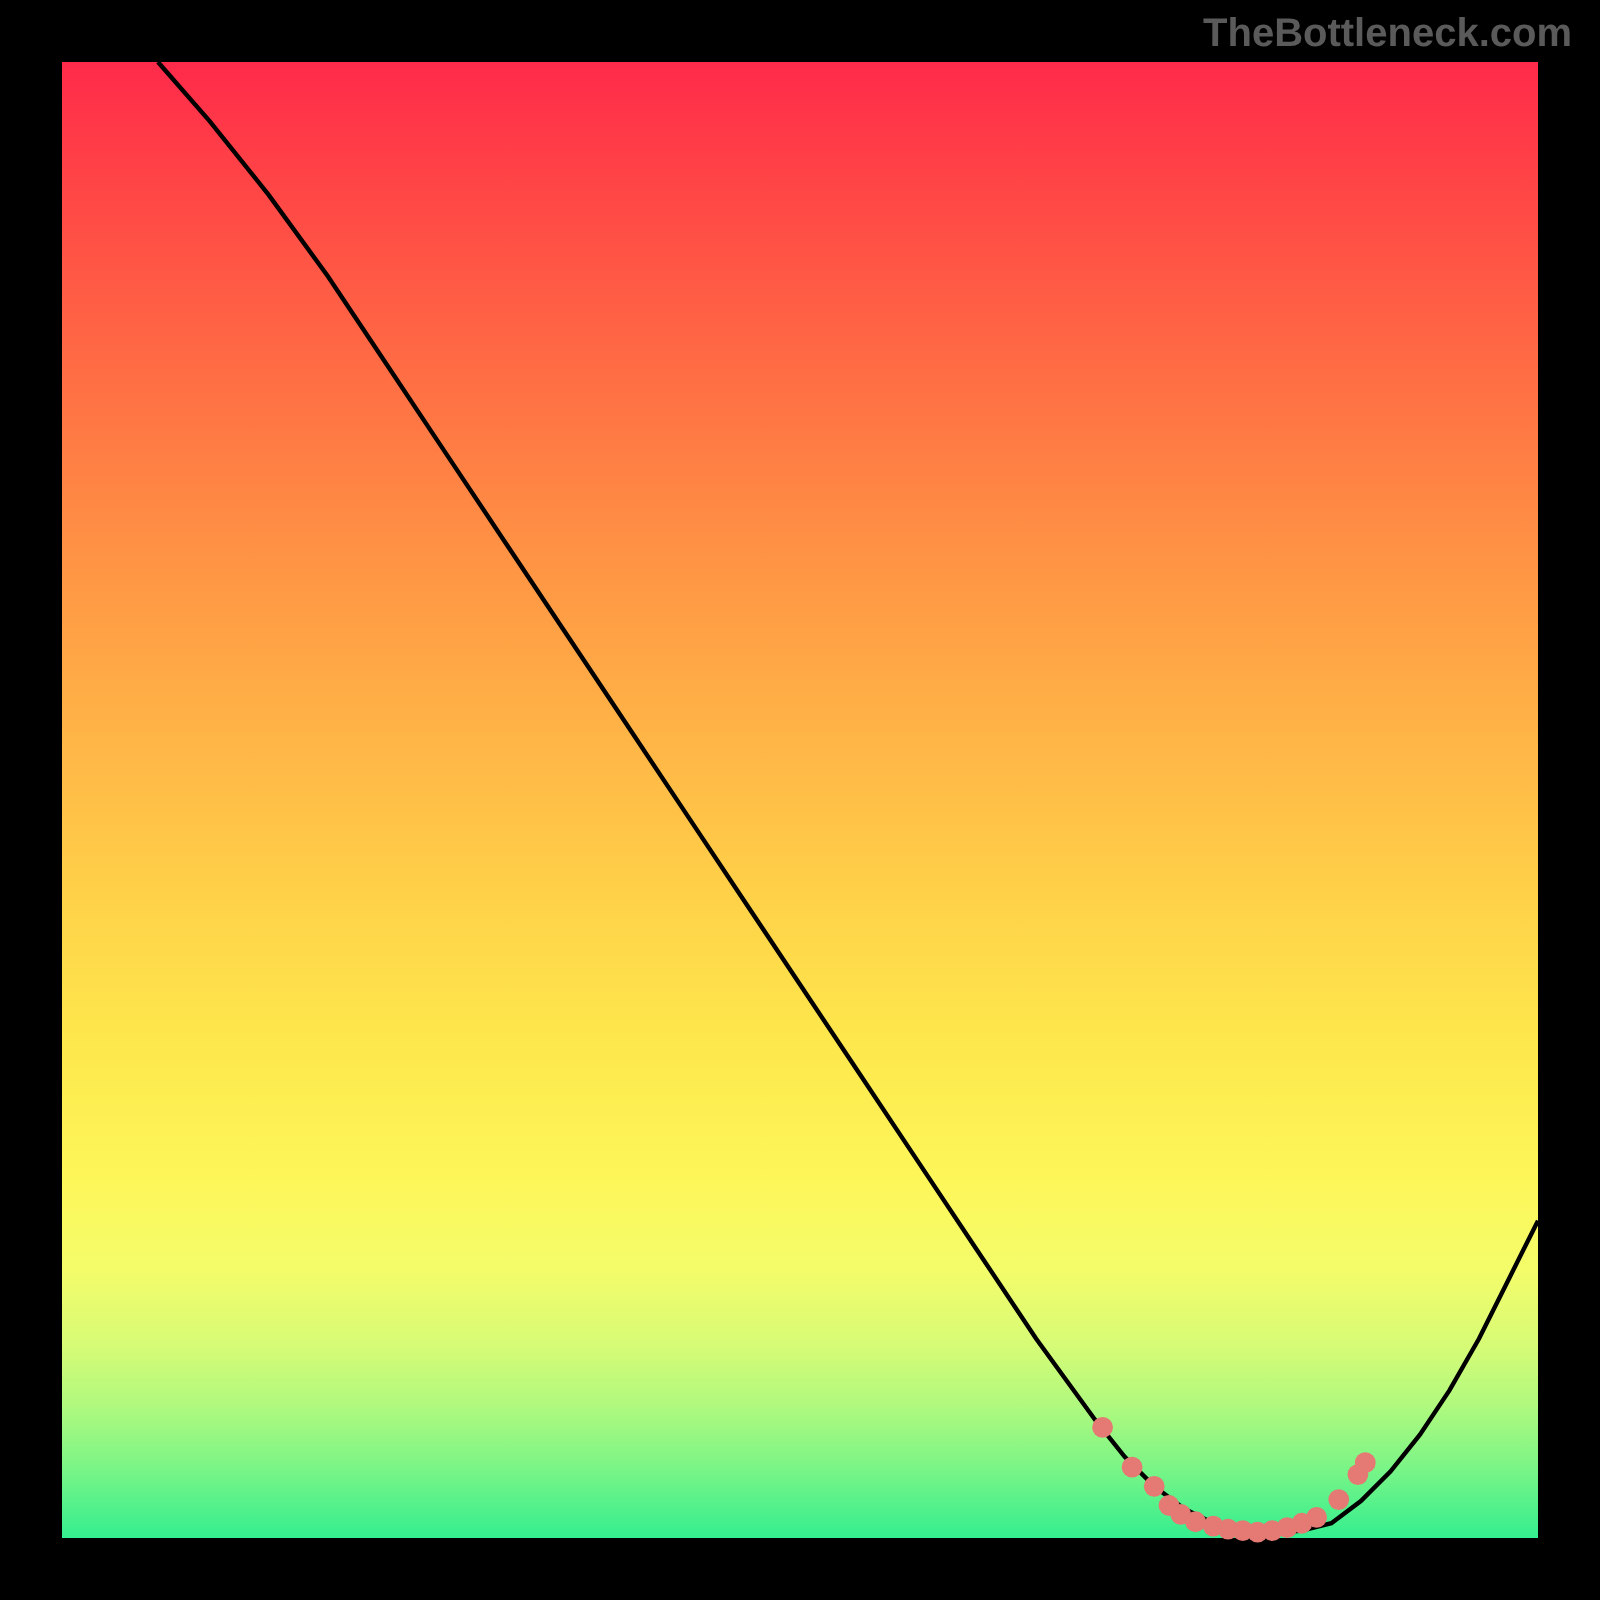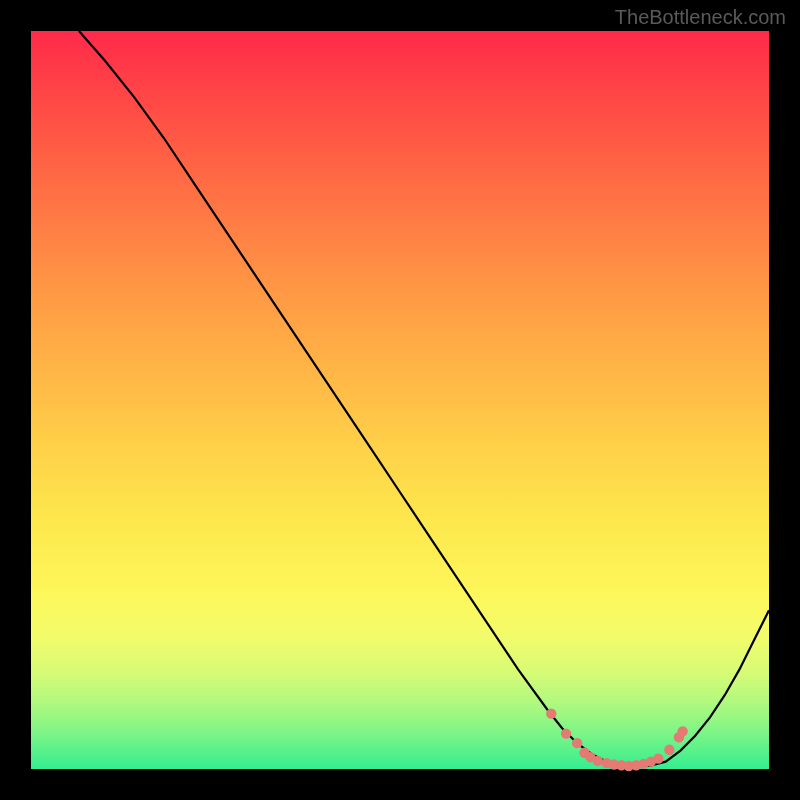--- a/index.html
+++ b/index.html
@@ -10,21 +10,21 @@
     position: relative;
     font-family: Arial, sans-serif;
     overflow: hidden;
   }
   .watermark {
     position: absolute;
     top: 6px;
     right: 14px;
     color: #5a5a5a;
     font-size: 20px;
-    font-weight: normal;
+    font-weight: bold;
     z-index: 10;
   }
   .plot-area {
     position: absolute;
     left: 31px;
     top: 31px;
     width: 738px;
     height: 738px;
     background: linear-gradient(to bottom,
       #ff2a4a 0%,

